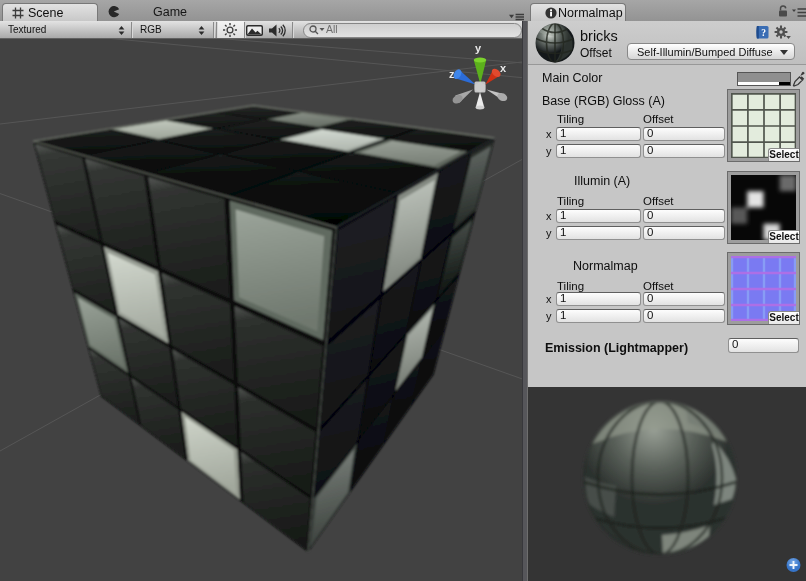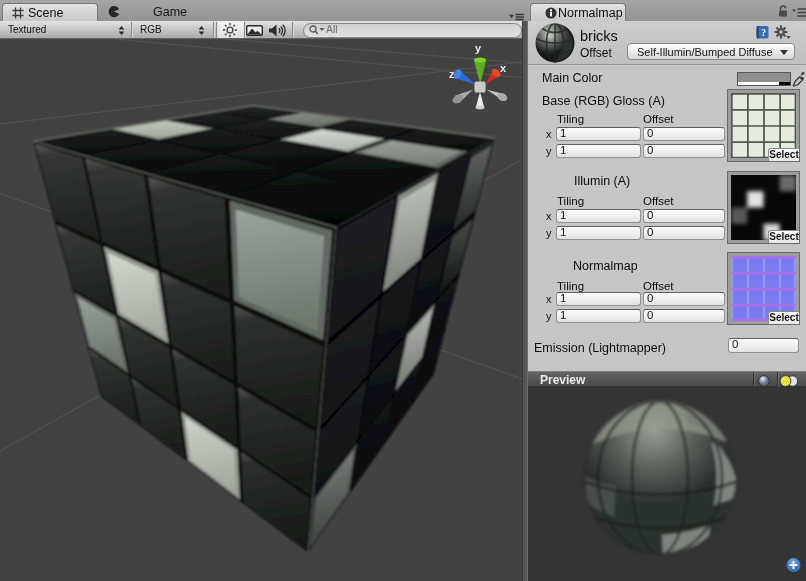--- a/index.html
+++ b/index.html
@@ -614,42 +614,23 @@
         <g stroke="#8aa0f6" stroke-width="2.4" opacity="0.9">
           <path d="M1 0 V65 M17 0 V65 M33 0 V65 M49 0 V65 M64 0 V65"></path>
         </g>
         <g stroke="#b06fe6" stroke-width="2.4" opacity="0.95">
           <path d="M0 1 H65 M0 17 H65 M0 33 H65 M0 49 H65 M0 64 H65"></path>
         </g>
       </svg>
       <div class="selectbtn">Select</div>
     </div>
 
-    <div class="ilabel" style="left:6px;top:341px;">Emission (Lightmapper)</div>
+    <div class="ilabel" style="left:17px;top:341px;font-weight:bold;">Emission (Lightmapper)</div>
     <div class="ifield" style="left:200px;top:338px;width:71px;height:15px;">0</div>
 
-    <div class="abs" style="left:0;top:371px;width:278px;height:16px;background:linear-gradient(#656565,#494949);border-top:1px solid #818181;border-bottom:1px solid #303030;">
-      <span style="position:absolute;left:12px;top:1px;font-size:12px;font-weight:bold;color:#eaeaea;">Preview</span>
-      <div class="abs" style="left:225px;top:0;width:1px;height:16px;background:#333;box-shadow:1px 0 0 rgba(255,255,255,0.12);"></div>
-      <div class="abs" style="left:249px;top:0;width:1px;height:16px;background:#333;box-shadow:1px 0 0 rgba(255,255,255,0.12);"></div>
-      <svg class="abs" style="left:230px;top:2.5px;" width="12" height="12" viewBox="0 0 12 12">
-        <defs>
-            <radialGradient id="pball" cx="38%" cy="30%">
-          <stop offset="0%" stop-color="#eef2f6"></stop>
-              <stop offset="55%" stop-color="#93a2ba"></stop>
-              <stop offset="100%" stop-color="#5d6b84"></stop>
-        </radialGradient>
-          </defs>
-        <circle cx="6" cy="6" r="5.4" fill="url(#pball)" stroke="#23252a" stroke-width="0.8"></circle>
-      </svg>
-      <svg class="abs" style="left:251px;top:2.5px;" width="20" height="12" viewBox="0 0 20 12">
-        <circle cx="13.5" cy="6" r="5.2" fill="#dde4ec" stroke="#23252a" stroke-width="0.8"></circle>
-        <circle cx="6.5" cy="6" r="5.4" fill="#ece23e" stroke="#23252a" stroke-width="0.8"></circle>
-      </svg>
-    </div>
     <div class="abs" style="left:0;top:387px;width:278px;height:194px;background:#343434;">
       <svg class="abs" style="left:0;top:0;" width="278" height="193" viewBox="0 0 278 193">
         <defs>
           <radialGradient id="prevball" cx="46%" cy="18%">
             <stop offset="0%" stop-color="#99a096"></stop>
               <stop offset="52%" stop-color="#5a615a"></stop>
               <stop offset="100%" stop-color="#2b302d"></stop>
           </radialGradient>
           <radialGradient id="plusg" cx="45%" cy="30%">
             <stop offset="0%" stop-color="#7aabe8"></stop>

